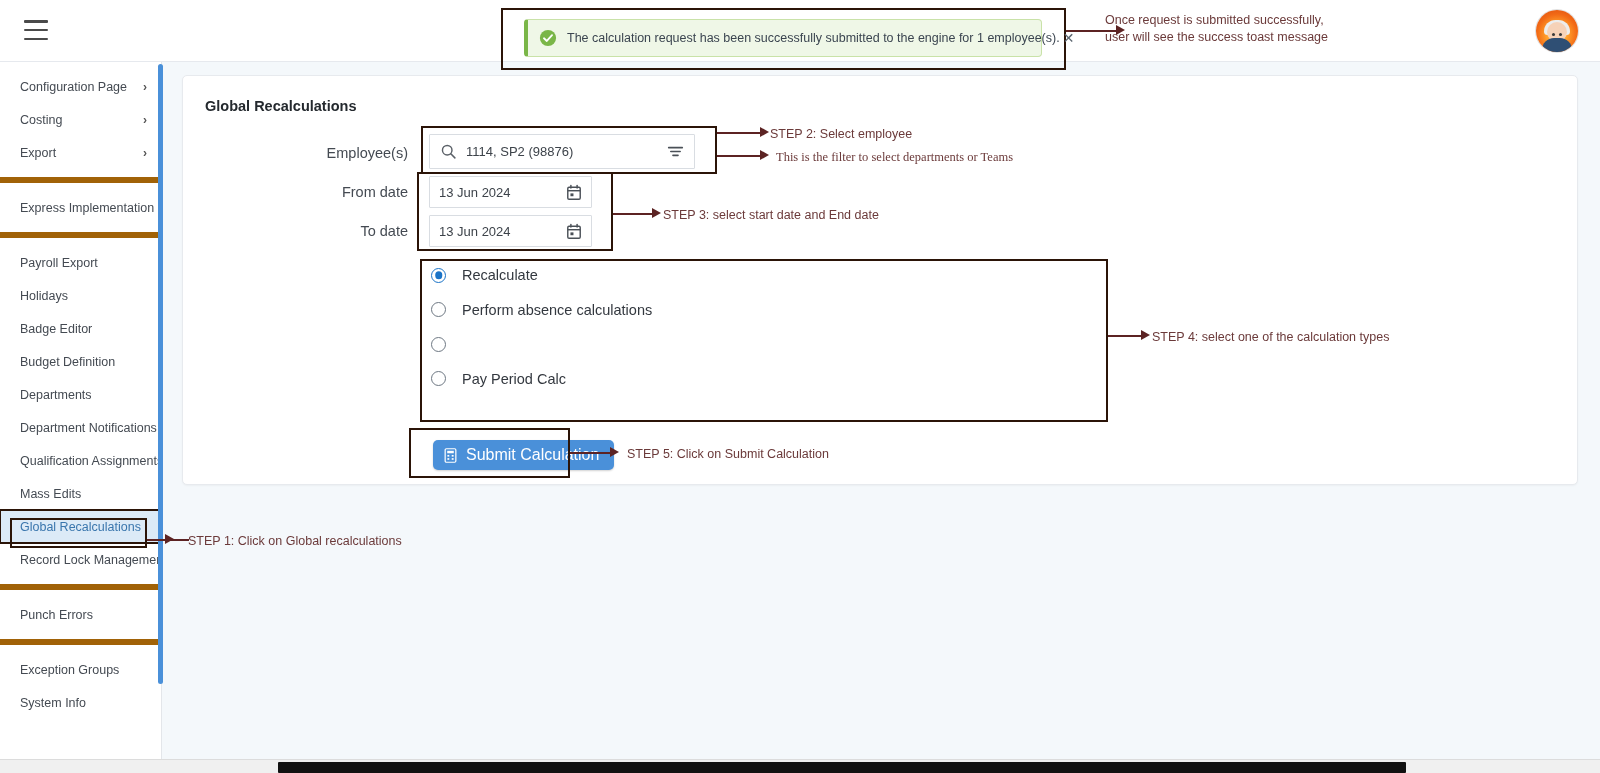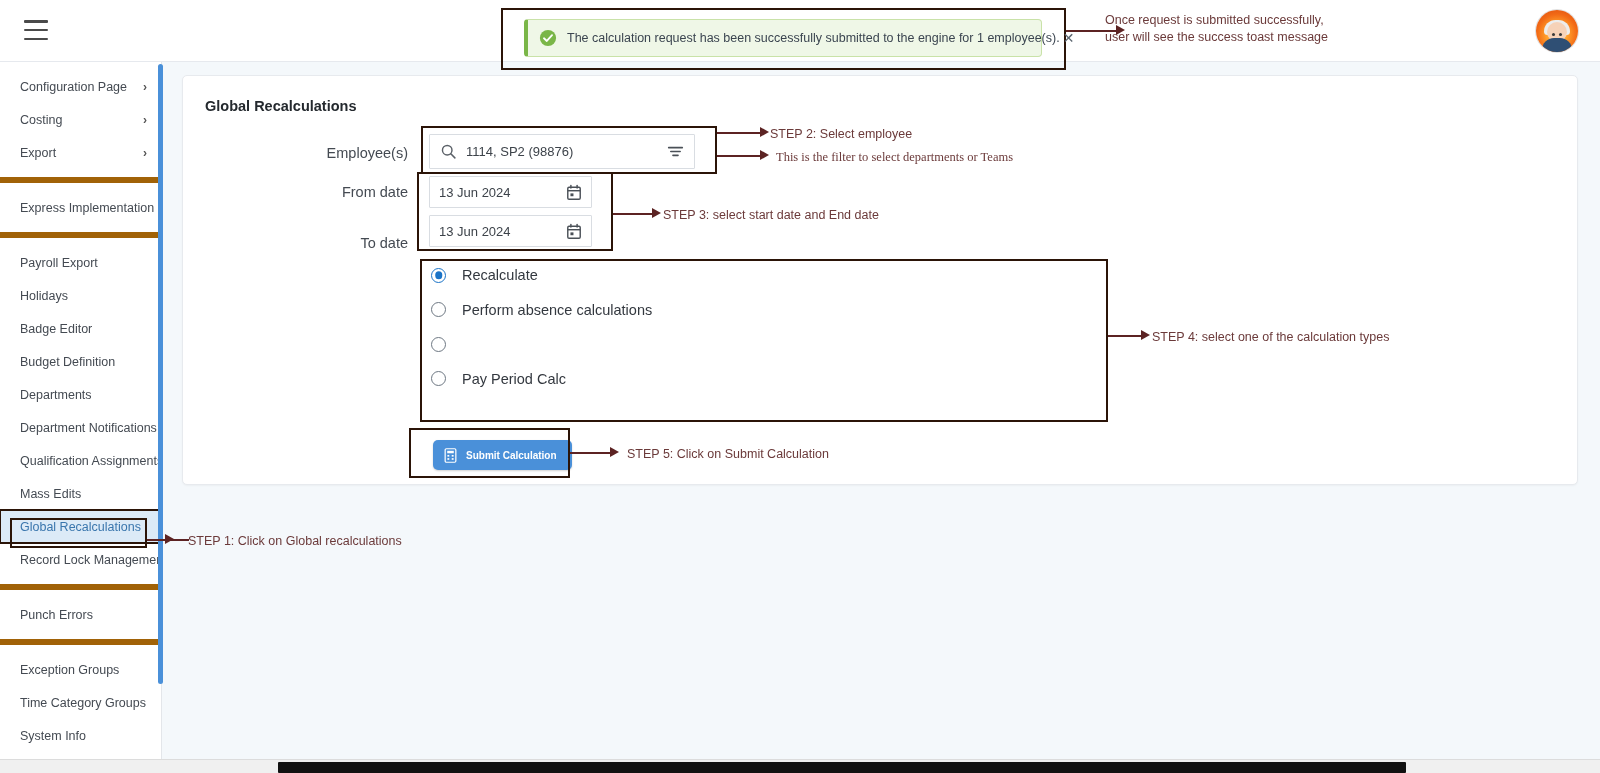--- a/index.html
+++ b/index.html
@@ -81,21 +81,21 @@
   .card-title {
     position:absolute; left:22px; top:22px;
     font-size:14.5px; font-weight:bold; color:#24292e;
   }
 
   .form-label {
     position:absolute; font-size:14.5px; color:#444a52; text-align:right;
   }
   .lbl-emp  { left:130px; top:69px; width:95px; }
   .lbl-from { left:120px; top:108px; width:105px; }
-  .lbl-to   { left:120px; top:147px; width:105px;margin-top:12px; }
+  .lbl-to   { left:120px; top:147px; width:105px; }
 
   .field {
     position:absolute;
     border:1px solid #d9dde2; border-radius:1px; background:#fff;
     display:flex; align-items:center;
   }
   .emp-field { left:246px; top:58px; width:266px; height:35px; padding:0 10px; }
   .emp-field .search-ic { width:17px; height:17px; flex:0 0 auto; }
   .emp-field .emp-val {
     margin-left:9px; font-size:13px; color:#3d434a; white-space:nowrap;
@@ -126,21 +126,21 @@
 
   
   .submit-btn {
     position:absolute; left:250px; top:364px;
     height:30px; padding:0 15px 0 11px;
     background:#4a90d9; border:none; border-radius:5px;
     display:flex; align-items:center; gap:9px; cursor:pointer;
     box-shadow:0 1px 2px rgba(0,0,0,0.18);
   }
   .submit-btn .calc-ic { width:13px; height:15px; }
-  .submit-btn .s-lbl { font-size:10px; font-weight:bold; color:#fff; white-space:nowrap; }
+  .submit-btn .s-lbl { font-size:16px; font-weight:normal; color:#fff; white-space:nowrap; }
 
   
   .toast {
     position:absolute; left:524px; top:19px;
     width:518px; height:38px;
     background:#eff7e7; border:1px solid #c9e2a8; border-left:4px solid #7ab648;
     border-radius:4px; display:flex; align-items:center; padding:0 11px;
     z-index:12;
   }
   .toast .chk { width:18px; height:18px; flex:0 0 auto; }
@@ -251,23 +251,20 @@
         </div>
       </div>
       <div class="nav-group">
         <div class="nav-item">
           <span>Punch Errors</span>
         </div>
       </div>
       <div class="nav-group no-border">
         <div class="nav-item">
           <span>Exception Groups</span>
-        </div>
-        <div class="nav-item">
-          <span>Time Category Groups</span>
         </div>
         <div class="nav-item">
           <span>System Info</span>
         </div>
       </div>
     </nav>
   <div class="sb-scroll"></div>
 
   <section class="card">
     <div class="card-title">Global Recalculations</div>

